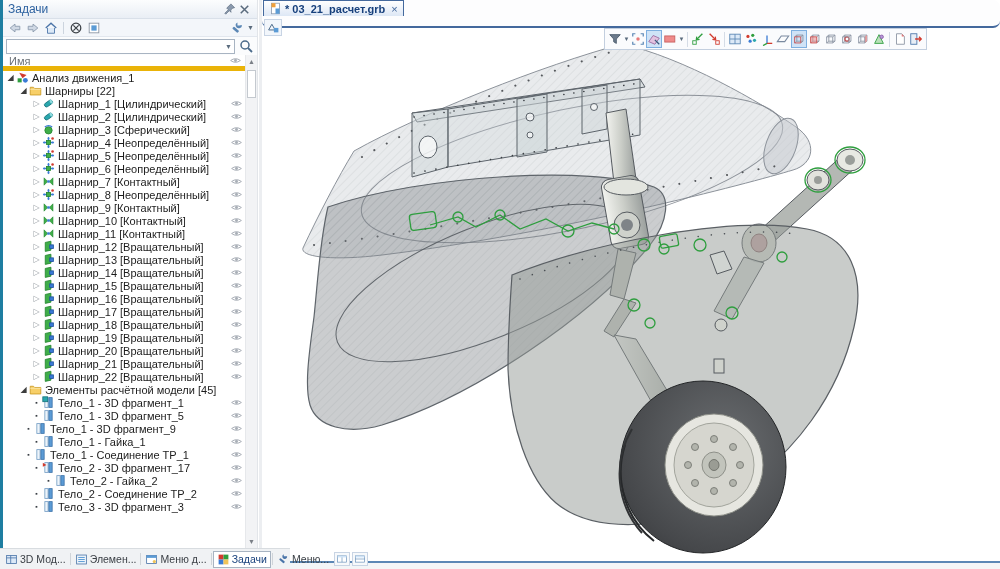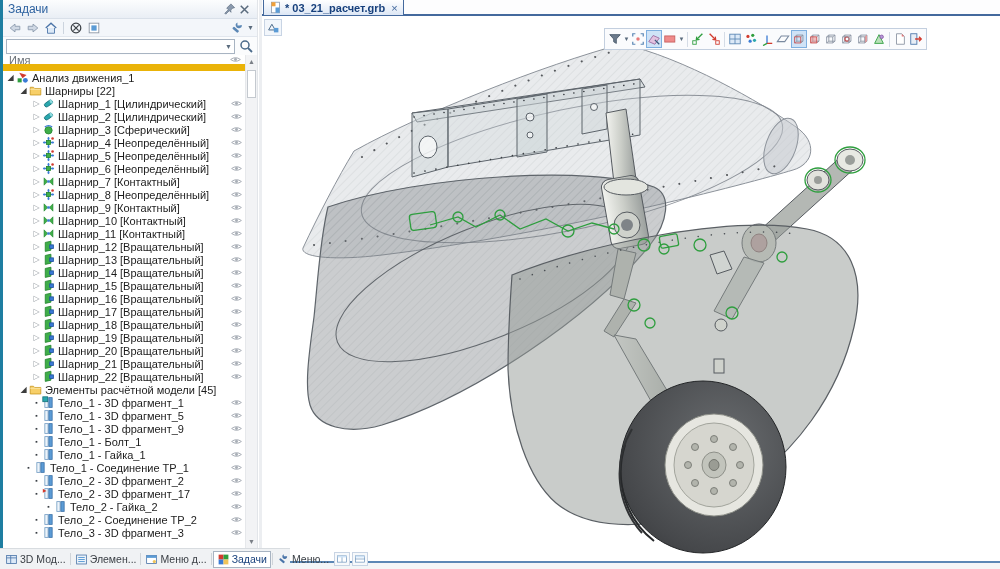--- a/index.html
+++ b/index.html
@@ -24,42 +24,42 @@
   .search-row{height:18px;flex:none;display:flex;align-items:center;padding:0 3px;background:#fbfcfd;}
   .combo{flex:1;height:15px;border:1px solid #a8b4c2;background:#fff;display:flex;align-items:center;}
   .combo input{flex:1;border:none;outline:none;font:inherit;height:12px;padding:0 3px;min-width:0;}
   .combo-caret{width:11px;text-align:center;font-size:7px;color:#5a6b7d;}
   .mag{width:16px;height:16px;margin-left:3px;flex:none;}
   .icon{display:inline-block;}
   .icon svg{width:100%;height:100%;display:block;}
 
   .tree-wrap{flex:1;position:relative;background:#fff;overflow:hidden;}
   .tree-header{height:16px;width:243px;display:flex;align-items:center;padding:0 6px;
-        color:#6a7076;border-bottom:7px solid #eab308;}
+        color:#6a7076;border-bottom:5px solid #eab308;}
   .th-eye{margin-left:auto;width:13px;height:13px;margin-right:-2px;}
   .tree{position:absolute;top:16px;left:0;width:243px;bottom:0;overflow:hidden;}
   .trow{height:13px;display:flex;align-items:center;position:relative;white-space:nowrap;}
   .exp{width:11px;flex:none;text-align:center;font-size:8px;color:#9aa0a6;line-height:13px;}
   .exp-expanded{color:#3c3c3c;}
   .exp-bullet{font-size:7px;color:#3a3f45;}
   .trow .icon{width:13px;height:13px;flex:none;margin-right:3px;}
   .tlabel{overflow:hidden;}
   .eye{position:absolute;right:3px;top:0;width:13px;height:13px;}
   .vscroll{position:absolute;top:0;right:0;width:12px;height:100%;background:#f2f3f5;border-left:1px solid #e6e8eb;}
   .vs-btn{height:13px;text-align:center;font-size:7px;line-height:13px;color:#7a7f86;}
   .vs-down{position:absolute;bottom:0;left:0;width:100%;}
   .vs-thumb{position:absolute;top:15px;left:1px;width:9px;height:28px;background:#fff;
         border:1px solid #c4c9cf;}
 
   .splitter{position:absolute;left:259px;top:0;width:3px;height:548px;background:#eceef1;}
 
   
   .doc{position:absolute;left:262px;top:0;right:0;height:561px;background:#fff;}
-  .doc-tabbar{position:absolute;top:0;left:0;right:0;height:16px;background:#fdfdfe;
-        border-bottom:2px solid #44699d;display:flex;align-items:center;z-index:2;}
+  .doc-tabbar{position:absolute;top:0;left:0;right:0;height:28px;background:#fdfdfe;
+        border-bottom:2px solid #44699d;display:flex;align-items:flex-start;z-index:2;border-radius:7px;}
   .doc-tab{display:flex;align-items:center;height:16px;margin-left:1px;padding:0 5px;
         background:linear-gradient(#ffffff,#dde7f5);border:1px solid #44699d;border-bottom:none;
         color:#17407c;font-weight:700;}
   .doc-tab .icon{width:13px;height:13px;margin-right:3px;}
   .tab-close{margin-left:6px;color:#44699d;font-weight:400;font-size:11px;line-height:10px;}
   .canvas{position:absolute;top:17px;left:0;right:0;bottom:0;background:#fff;}
   .scene-btn{position:absolute;top:2px;left:2px;width:18px;height:17px;background:#f2f6fb;
         border:1px solid #c8d4e4;display:flex;align-items:center;justify-content:center;z-index:3;}
   .scene-btn .icon{width:13px;height:13px;}
   .float-toolbar{position:absolute;top:11px;left:342px;height:22px;background:#fafbfd;
@@ -560,21 +560,21 @@
                 <rect x="3.5" y="2" width="4" height="12" fill="#eef4fa" stroke="#6f9ac2"></rect>
                 <rect x="8.5" y="2" width="4" height="12" fill="#5b9bd5" stroke="#3c72a8"></rect>
               </svg>
             </span>
             <span class="tlabel">Тело_1 - 3D фрагмент_5</span>
     <span class="eye"><svg viewBox="0 0 16 16" xmlns="http://www.w3.org/2000/svg">
                 <path d="M2 8Q8 3.5 14 8 8 12.5 2 8Z" fill="none" stroke="#a8aeb6" stroke-width="1.2"></path>
                 <circle cx="8" cy="8" r="1.8" fill="#a8aeb6"></circle>
               </svg></span>
   </div>
-          <div class="trow" style="padding-left:28px">
+          <div class="trow" style="padding-left:20px">
     <span class="exp exp-bullet">▪</span>
             <span class="icon">
               <svg viewBox="0 0 16 16" xmlns="http://www.w3.org/2000/svg">
                 <rect x="3.5" y="2" width="4" height="12" fill="#eef4fa" stroke="#6f9ac2"></rect>
                 <rect x="8.5" y="2" width="4" height="12" fill="#5b9bd5" stroke="#3c72a8"></rect>
               </svg>
             </span>
             <span class="tlabel">Тело_1 - 3D фрагмент_9</span>
     <span class="eye"><svg viewBox="0 0 16 16" xmlns="http://www.w3.org/2000/svg">
                 <path d="M2 8Q8 3.5 14 8 8 12.5 2 8Z" fill="none" stroke="#a8aeb6" stroke-width="1.2"></path>
@@ -582,63 +582,35 @@
               </svg></span>
   </div>
           <div class="trow" style="padding-left:28px">
     <span class="exp exp-bullet">▪</span>
             <span class="icon">
               <svg viewBox="0 0 16 16" xmlns="http://www.w3.org/2000/svg">
                 <rect x="3.5" y="2" width="4" height="12" fill="#eef4fa" stroke="#6f9ac2"></rect>
                 <rect x="8.5" y="2" width="4" height="12" fill="#5b9bd5" stroke="#3c72a8"></rect>
               </svg>
             </span>
-            <span class="tlabel">Тело_1 - Болт_1</span>
-    <span class="eye"><svg viewBox="0 0 16 16" xmlns="http://www.w3.org/2000/svg">
-                <path d="M2 8Q8 3.5 14 8 8 12.5 2 8Z" fill="none" stroke="#a8aeb6" stroke-width="1.2"></path>
-                <circle cx="8" cy="8" r="1.8" fill="#a8aeb6"></circle>
-              </svg></span>
-  </div>
-          <div class="trow" style="padding-left:28px">
+            <span class="tlabel">Тело_1 - Гайка_1</span>
+    <span class="eye"><svg viewBox="0 0 16 16" xmlns="http://www.w3.org/2000/svg">
+                <path d="M2 8Q8 3.5 14 8 8 12.5 2 8Z" fill="none" stroke="#a8aeb6" stroke-width="1.2"></path>
+                <circle cx="8" cy="8" r="1.8" fill="#a8aeb6"></circle>
+              </svg></span>
+  </div>
+          <div class="trow" style="padding-left:20px">
     <span class="exp exp-bullet">▪</span>
             <span class="icon">
               <svg viewBox="0 0 16 16" xmlns="http://www.w3.org/2000/svg">
                 <rect x="3.5" y="2" width="4" height="12" fill="#eef4fa" stroke="#6f9ac2"></rect>
                 <rect x="8.5" y="2" width="4" height="12" fill="#5b9bd5" stroke="#3c72a8"></rect>
               </svg>
             </span>
-            <span class="tlabel">Тело_1 - Гайка_1</span>
-    <span class="eye"><svg viewBox="0 0 16 16" xmlns="http://www.w3.org/2000/svg">
-                <path d="M2 8Q8 3.5 14 8 8 12.5 2 8Z" fill="none" stroke="#a8aeb6" stroke-width="1.2"></path>
-                <circle cx="8" cy="8" r="1.8" fill="#a8aeb6"></circle>
-              </svg></span>
-  </div>
-          <div class="trow" style="padding-left:20px">
-    <span class="exp exp-bullet">▪</span>
-            <span class="icon">
-              <svg viewBox="0 0 16 16" xmlns="http://www.w3.org/2000/svg">
-                <rect x="3.5" y="2" width="4" height="12" fill="#eef4fa" stroke="#6f9ac2"></rect>
-                <rect x="8.5" y="2" width="4" height="12" fill="#5b9bd5" stroke="#3c72a8"></rect>
-              </svg>
-            </span>
             <span class="tlabel">Тело_1 - Соединение ТР_1</span>
-    <span class="eye"><svg viewBox="0 0 16 16" xmlns="http://www.w3.org/2000/svg">
-                <path d="M2 8Q8 3.5 14 8 8 12.5 2 8Z" fill="none" stroke="#a8aeb6" stroke-width="1.2"></path>
-                <circle cx="8" cy="8" r="1.8" fill="#a8aeb6"></circle>
-              </svg></span>
-  </div>
-          <div class="trow" style="padding-left:28px">
-    <span class="exp exp-bullet">▪</span>
-            <span class="icon">
-              <svg viewBox="0 0 16 16" xmlns="http://www.w3.org/2000/svg">
-                <rect x="3.5" y="2" width="4" height="12" fill="#eef4fa" stroke="#6f9ac2"></rect>
-                <rect x="8.5" y="2" width="4" height="12" fill="#5b9bd5" stroke="#3c72a8"></rect>
-              </svg>
-            </span>
-            <span class="tlabel">Тело_2 - 3D фрагмент_2</span>
     <span class="eye"><svg viewBox="0 0 16 16" xmlns="http://www.w3.org/2000/svg">
                 <path d="M2 8Q8 3.5 14 8 8 12.5 2 8Z" fill="none" stroke="#a8aeb6" stroke-width="1.2"></path>
                 <circle cx="8" cy="8" r="1.8" fill="#a8aeb6"></circle>
               </svg></span>
   </div>
           <div class="trow" style="padding-left:28px">
     <span class="exp exp-bullet">▪</span>
             <span class="icon">
               <svg viewBox="0 0 16 16" xmlns="http://www.w3.org/2000/svg">
                 <rect x="3.5" y="2" width="4" height="12" fill="#eef4fa" stroke="#6f9ac2"></rect>

